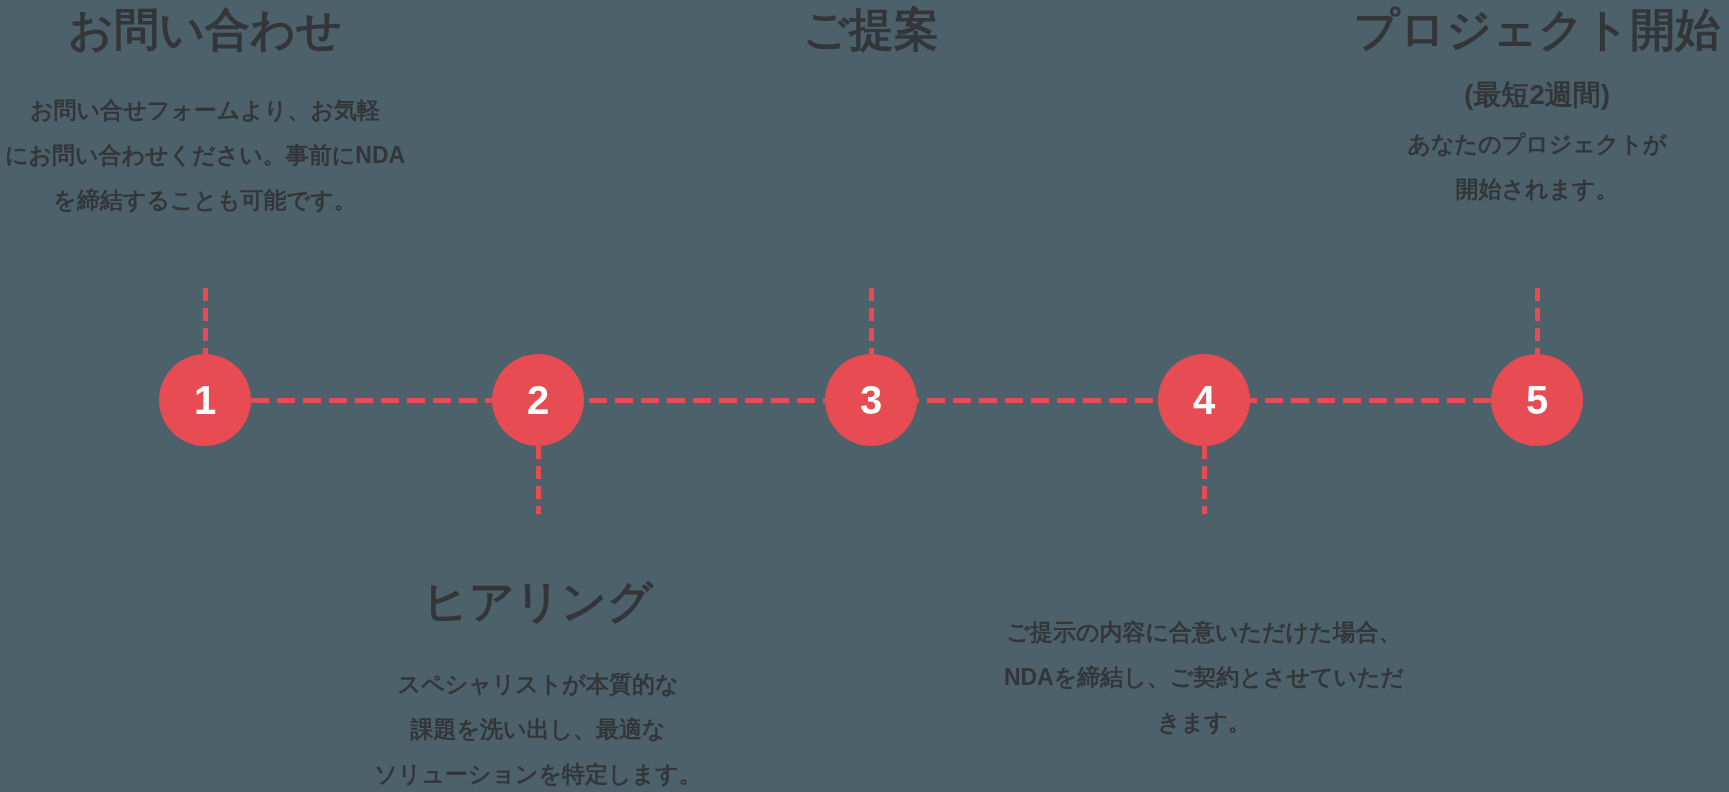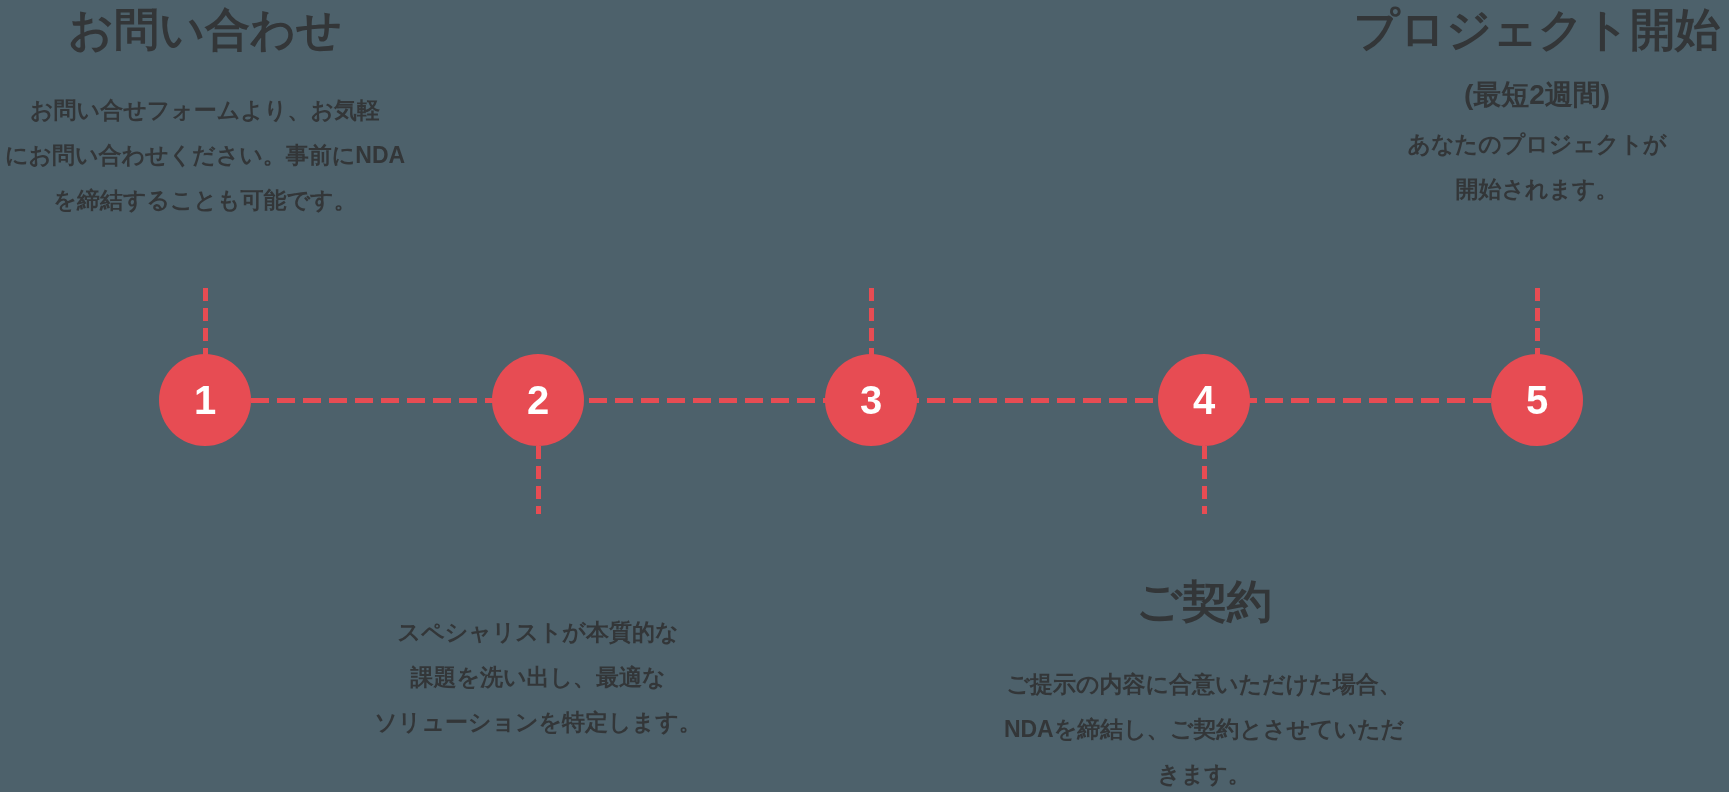--- a/index.html
+++ b/index.html
@@ -99,30 +99,31 @@
   </div>
 
   <div class="col top lx1">
     <h2 class="step-title">お問い合わせ</h2>
     <p class="step-desc">お問い合せフォームより、お気軽
 にお問い合わせください。事前にNDA
 を締結することも可能です。</p>
   </div>
 
   <div class="col bottom lx2">
+    <h2 class="step-title">ヒアリング</h2>
     <p class="step-desc">スペシャリストが本質的な
 課題を洗い出し、最適な
 ソリューションを特定します。</p>
   </div>
 
   <div class="col top lx3">
+    <h2 class="step-title">ご提案</h2>
   </div>
 
   <div class="col bottom lx4">
-    <h2 class="step-title">ご契約</h2>
     <p class="step-desc">ご提示の内容に合意いただけた場合、
 NDAを締結し、ご契約とさせていただ
 きます。</p>
   </div>
 
   <div class="col top has-sub lx5">
     <h2 class="step-title">プロジェクト開始</h2>
     <p class="step-subtitle">(最短2週間)</p>
     <p class="step-desc">あなたのプロジェクトが
 開始されます。</p>

